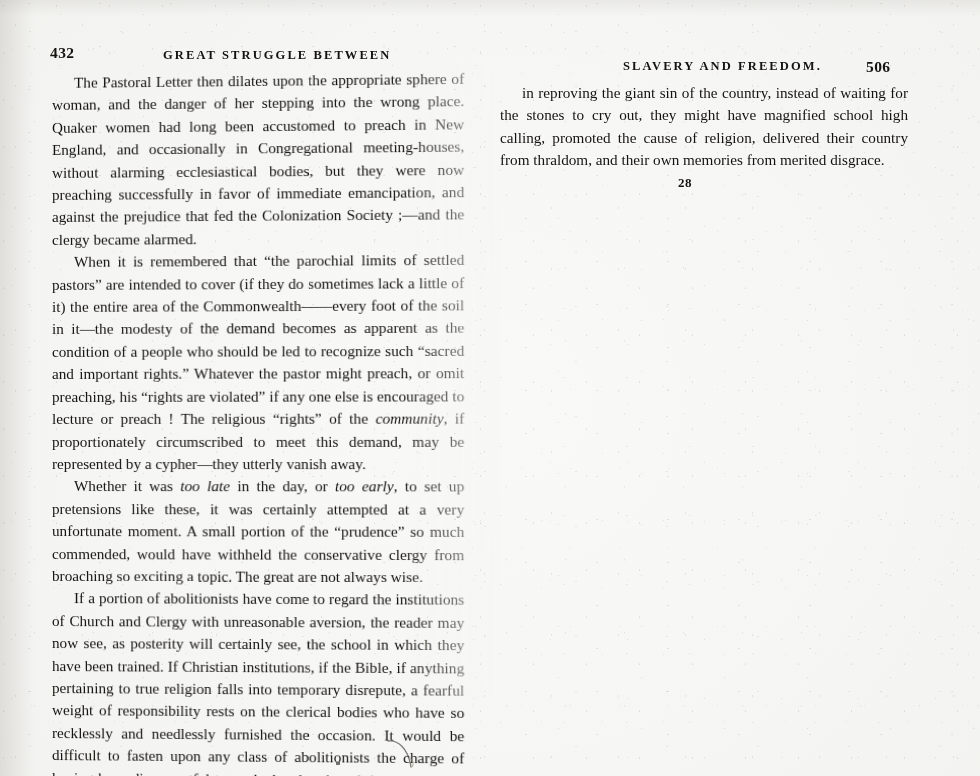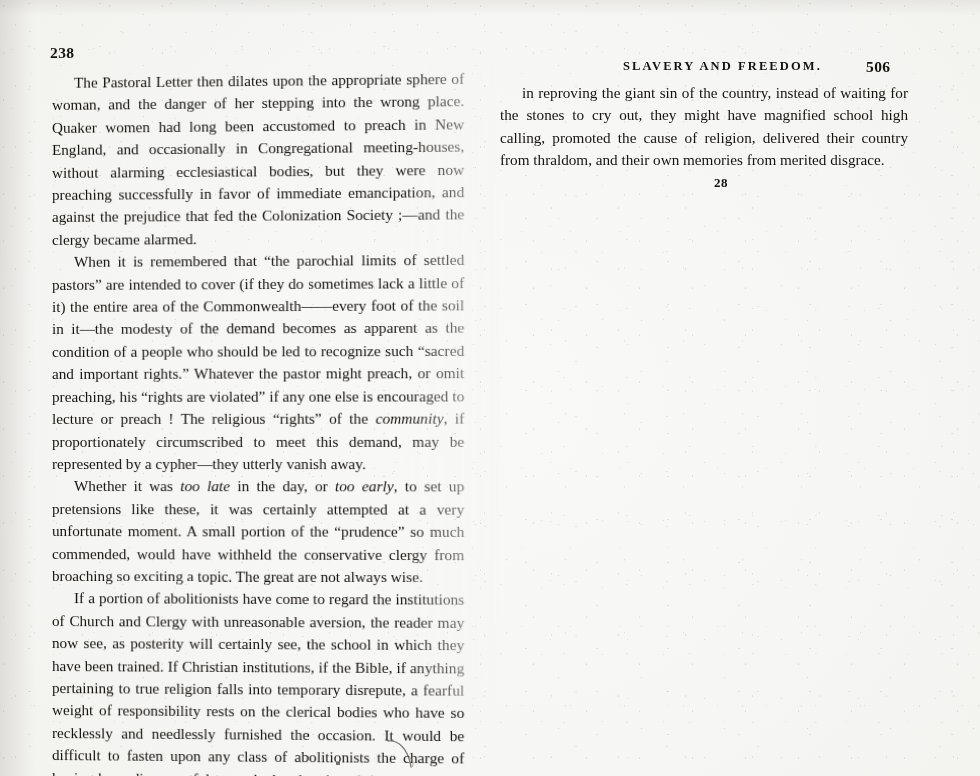--- a/index.html
+++ b/index.html
@@ -117,21 +117,20 @@
   }
 
   
   #signature {
     position: absolute;
     left: 678px;
     top: 175px;
     font-size: 13px;
     font-weight: bold;
     letter-spacing: .5px;
-    margin-left: 36px;
   }
 
   
   #artifact {
     position: absolute;
     left: 386px;
     top: 736px;
     width: 40px;
     height: 34px;
     pointer-events: none;
@@ -147,22 +146,23 @@
   }
 </style>
 </head>
 <body>
 
 <div id="page">
 
   <div id="edge-shadow-top"></div>
   <div id="edge-shadow-left"></div>
 
-  <div class="folio" id="folio-left">238</div>
+  <div class="folio" id="folio-left">432</div>
 
+  <div class="runhead" id="runhead-left">GREAT STRUGGLE BETWEEN</div>
 
   <div class="col" id="col-left">
     <div class="col-inner">
       <p>The Pastoral Letter then dilates upon the appropriate sphere of woman, and the danger of her stepping into the wrong place. Quaker women had long been accustomed to preach in New England, and occasionally in Congregational meeting-houses, without alarming ecclesiastical bodies, but they were now preaching successfully in favor of immediate emancipation, and against the prejudice that fed the Colonization Society ;—and the clergy became alarmed.</p>
 
       <p><span>When it is remembered that “the parochial limits of settled pastors” are intended to cover (if they do sometimes lack a little of it) the entire area of the Commonwealth——every foot of the soil in it—the modesty of the demand becomes as apparent as the condition of a people who should be led to recognize such “sacred and important rights.”   Whatever the pastor might preach, or omit preaching, his “rights are violated” if any one else is encouraged to lecture or preach ! The religious “rights” of the </span><span class="ital">community</span><span>, if proportionately circumscribed to meet this demand, may be represented by a cypher—they utterly vanish away.</span></p>
 
       <p><span>Whether it was </span><span class="ital">too late</span><span> in the day, or </span><span class="ital">too early</span><span>, to set up pretensions like these, it was certainly attempted at a very unfortunate moment.   A small portion of the “prudence” so much commended, would have withheld the conservative clergy from broaching so exciting a topic.   The great are not always wise.</span></p>
 
       <p>If a portion of abolitionists have come to regard the institutions of Church and Clergy with unreasonable aversion, the reader may now see, as posterity will certainly see, the school in which they have been trained.   If Christian institutions, if the Bible, if anything pertaining to true religion falls into temporary disrepute, a fearful weight of responsibility rests on the clerical bodies who have so recklessly and needlessly furnished the occasion.   It would be difficult to fasten upon any class of abolitionists the charge of having been disrespectful towards the church and the clergy, until manifestations like these had appeared.   Had the pastors manfully discharged their duty</p>

